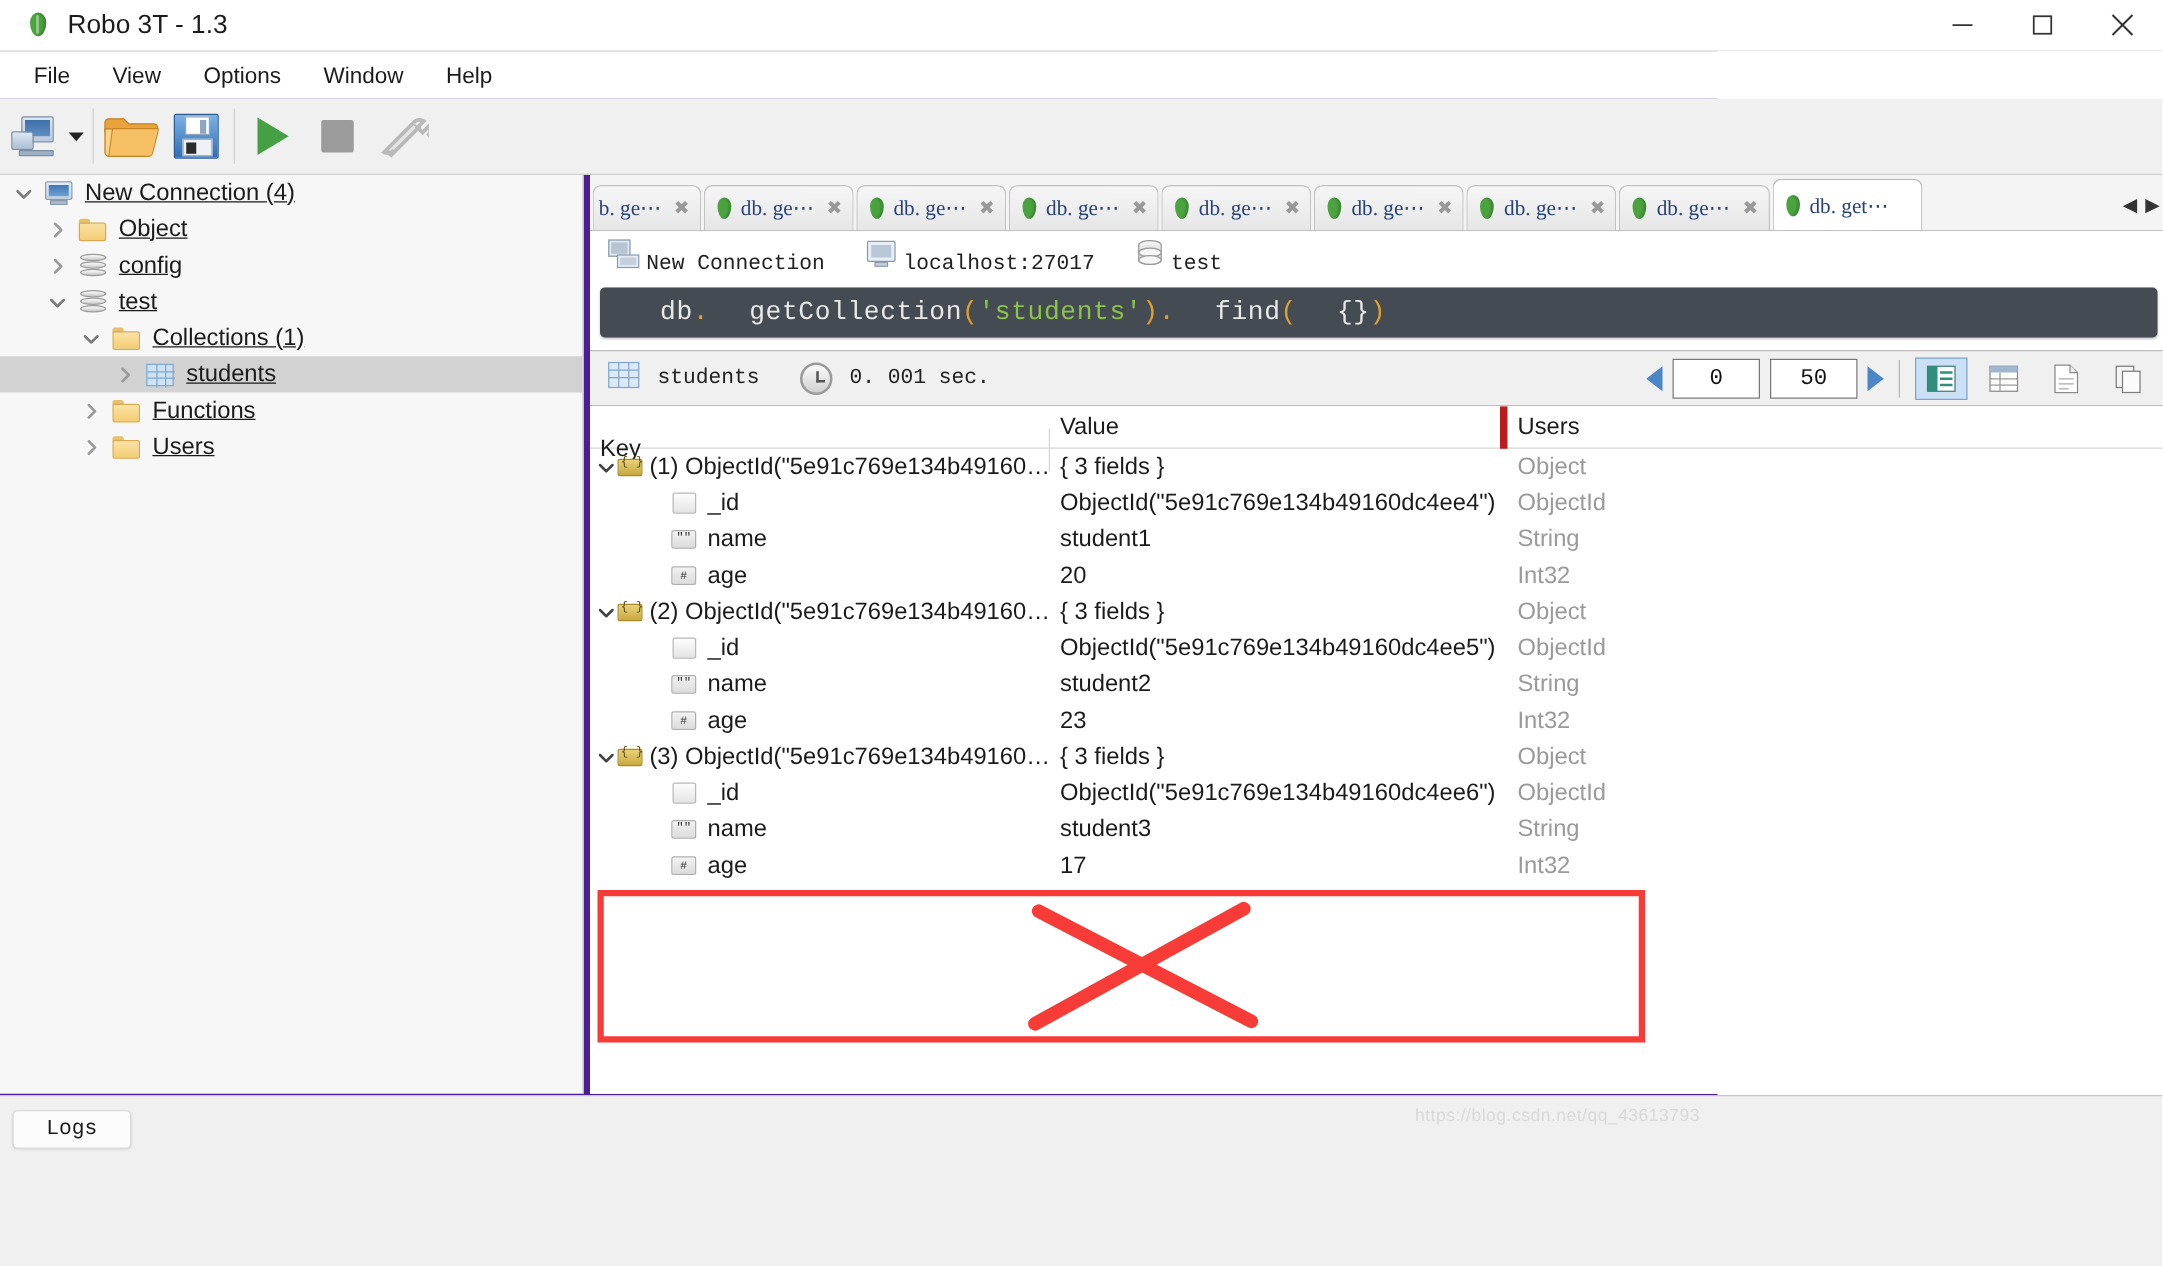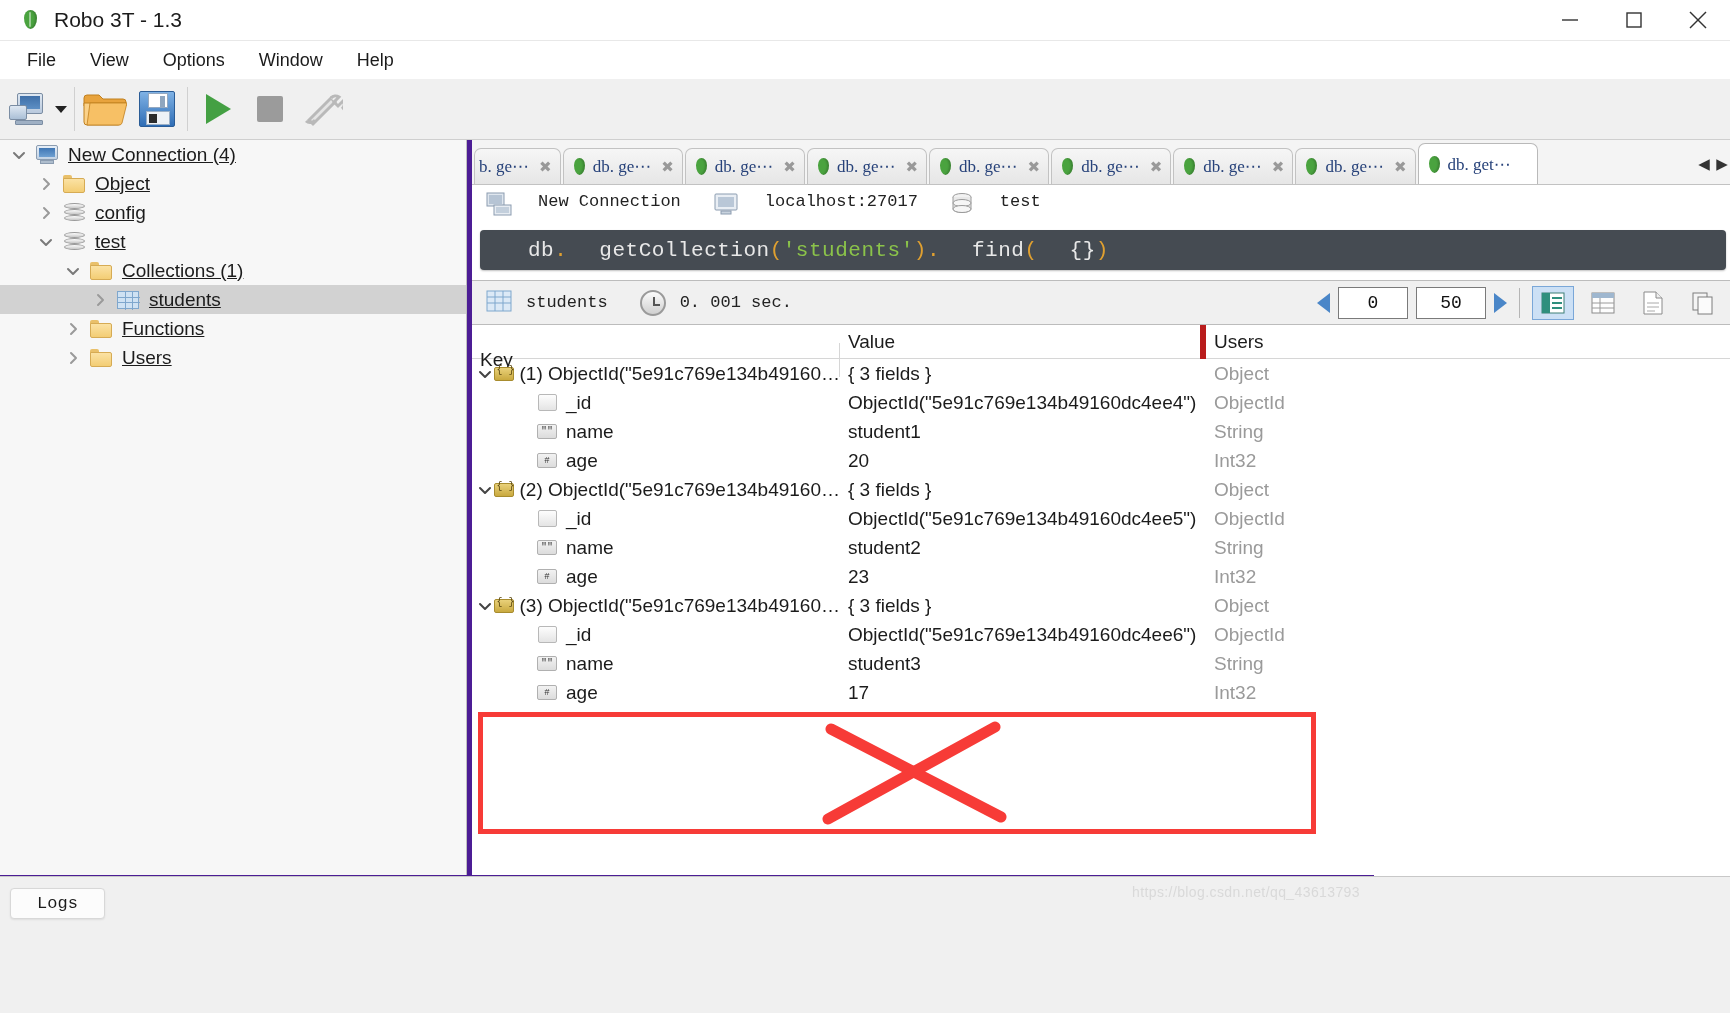--- a/index.html
+++ b/index.html
@@ -131,21 +131,21 @@
   .tab .tx { color: #999; font-size: 15px; margin-left: 2px; }
   .tab-navs { margin-left: auto; display: flex; align-items: center; height: 41px; gap: 2px; padding-right: 4px; }
   .nav-arrow { width: 16px; height: 26px; display: flex; align-items: center; justify-content: center; color: #333; font-size: 15px; }
 
   
   .conninfo {
     position: absolute; left: 0; top: 45px; width: 1262px; height: 42px;
     display: flex; align-items: center; gap: 10px; padding-left: 14px;
     font-family: "Liberation Mono", monospace; font-size: 17px; color: #222; background: #fff;
   }
-  .conninfo .ci { display: flex; align-items: flex-start; gap: 26px; margin-right: 22px; }
+  .conninfo .ci { display: flex; align-items: flex-end; gap: 5px; margin-right: 22px; }
 
   
   .qeditor {
     position: absolute; left: 8px; top: 90px; width: 1246px; height: 40px;
     background: #454b52; border-radius: 4px; display: flex; align-items: center;
     padding-left: 16px; font-family: "Liberation Mono", monospace; font-size: 21px;
     letter-spacing: .5px; box-shadow: 0 1px 2px rgba(0,0,0,.25);
   }
   .qw { color: #e8e8e8; margin-left: 32px; } .qo { color: #e0a030; } .qs { color: #8bc34a; }
 

